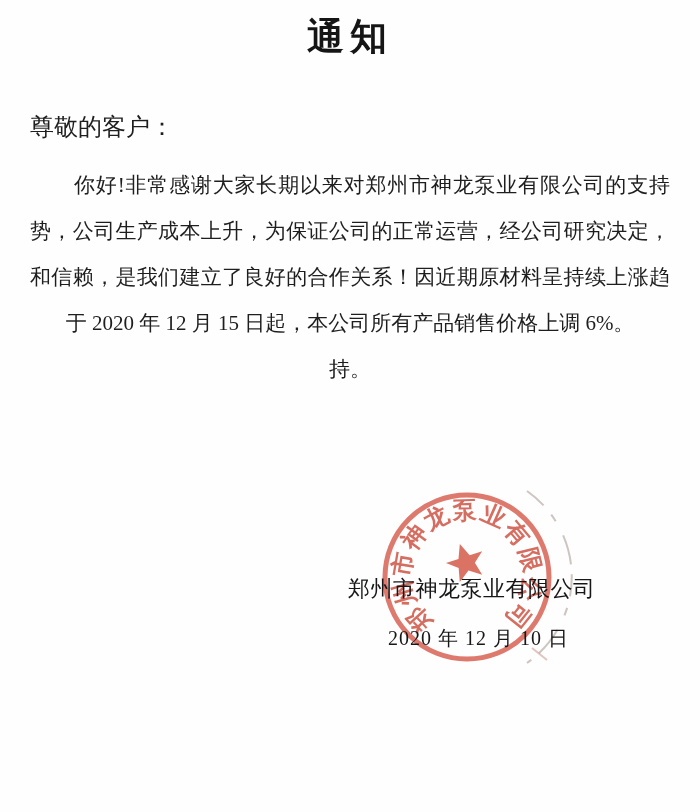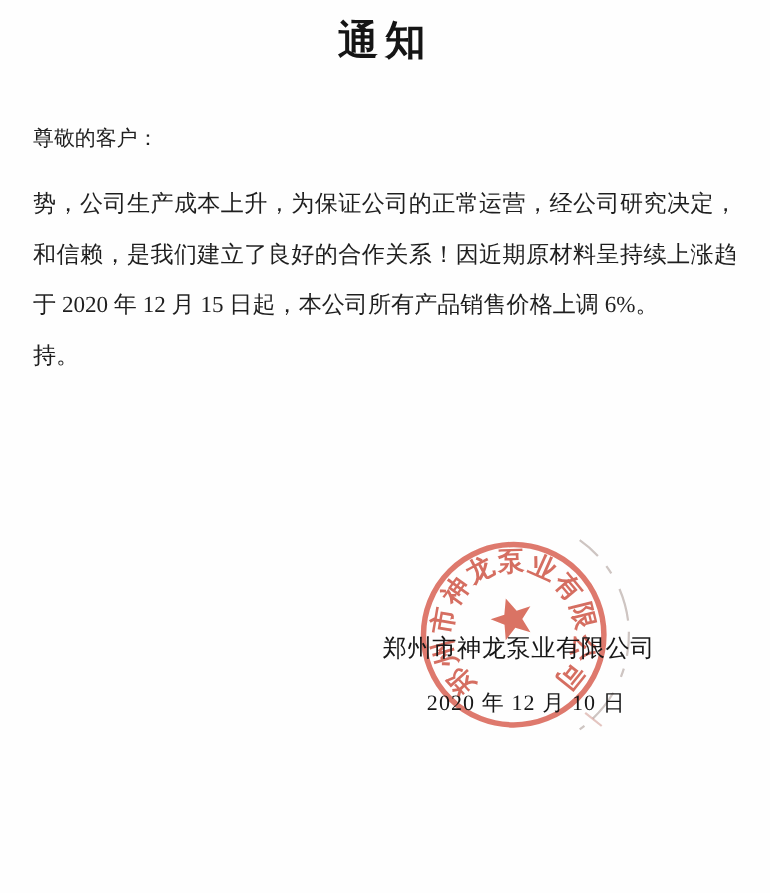--- a/index.html
+++ b/index.html
@@ -28,28 +28,29 @@
     position: absolute;
     top: 104px;
     left: 30px;
     width: 640px;
     font-size: 21px;
     color: #1e1e1e;
   }
   .salutation {
     height: 46px;
     line-height: 46px;
-    font-size: 19px;
+    font-size: 24px;
   }
   .para { margin-top: 12px; }
   .para2 { margin-top: 0; }
   .line {
     line-height: 46px;
     height: 46px;
     white-space: nowrap;
+    text-align: center;
   }
   .line.just {
     white-space: normal;
     text-align: justify;
     text-align-last: justify;
   }
   .line.indent { text-indent: 44px; }
   .sig-company {
     position: absolute;
     left: 348px;
@@ -81,20 +82,21 @@
 <body>
 
 <div class="page">
 
   <h1 class="title">通知</h1>
 
   <div class="body-block">
     <div class="salutation">尊敬的客户：</div>
 
     <div class="para">
+      <div class="line just indent">你好!非常感谢大家长期以来对郑州市神龙泵业有限公司的支持</div>
       <div class="line just">势，公司生产成本上升，为保证公司的正常运营，经公司研究决定，</div>
       <div class="line just">和信赖，是我们建立了良好的合作关系！因近期原材料呈持续上涨趋</div>
       <div class="line">于 2020 年 12 月 15 日起，本公司所有产品销售价格上调 6%。</div>
     </div>
 
     <div class="para para2">
       <div class="line">持。</div>
     </div>
   </div>
 

